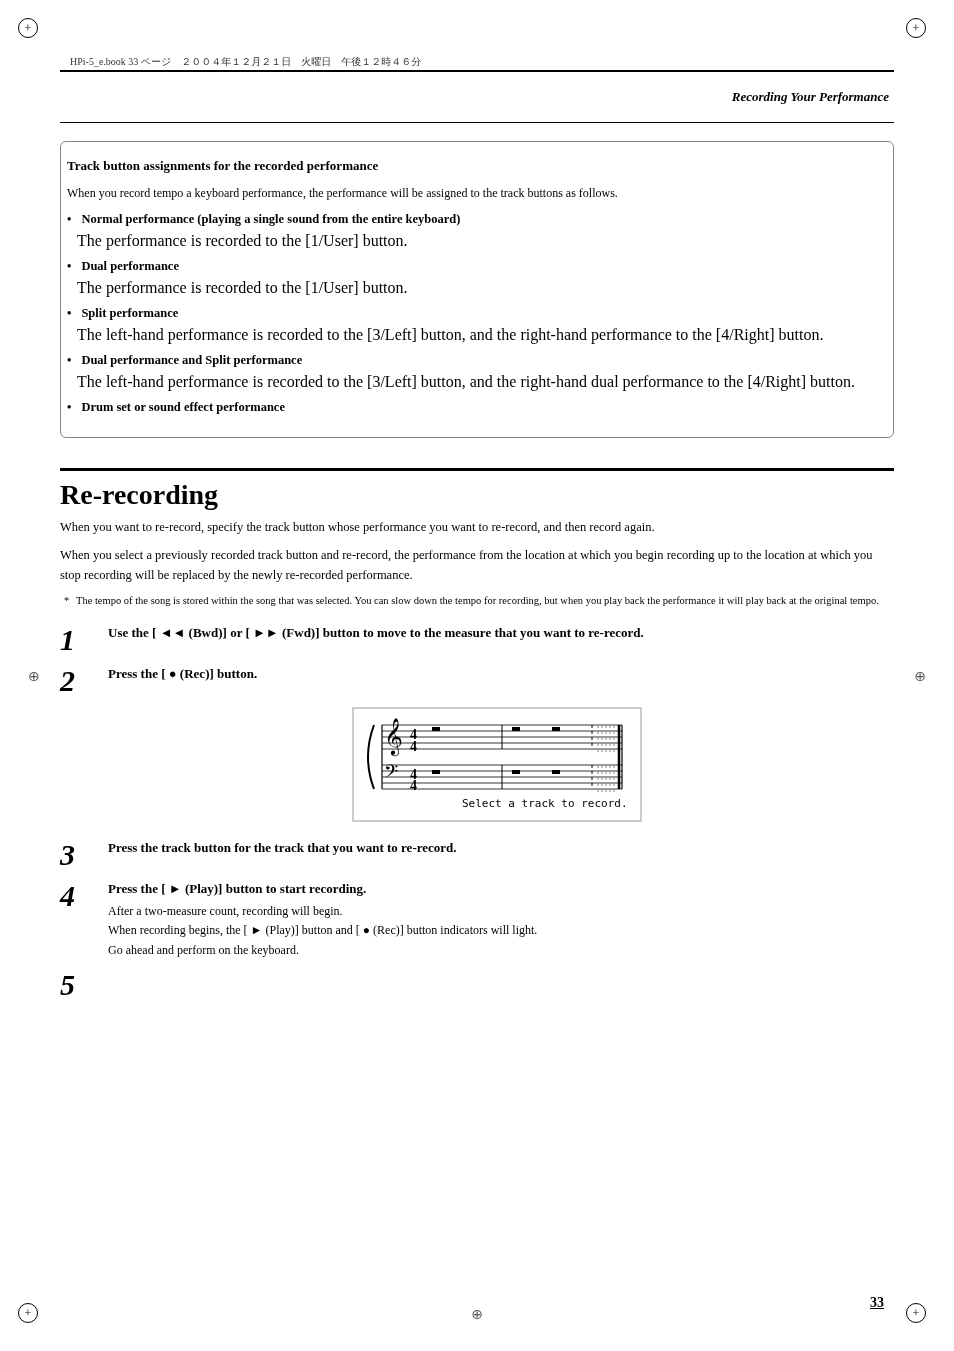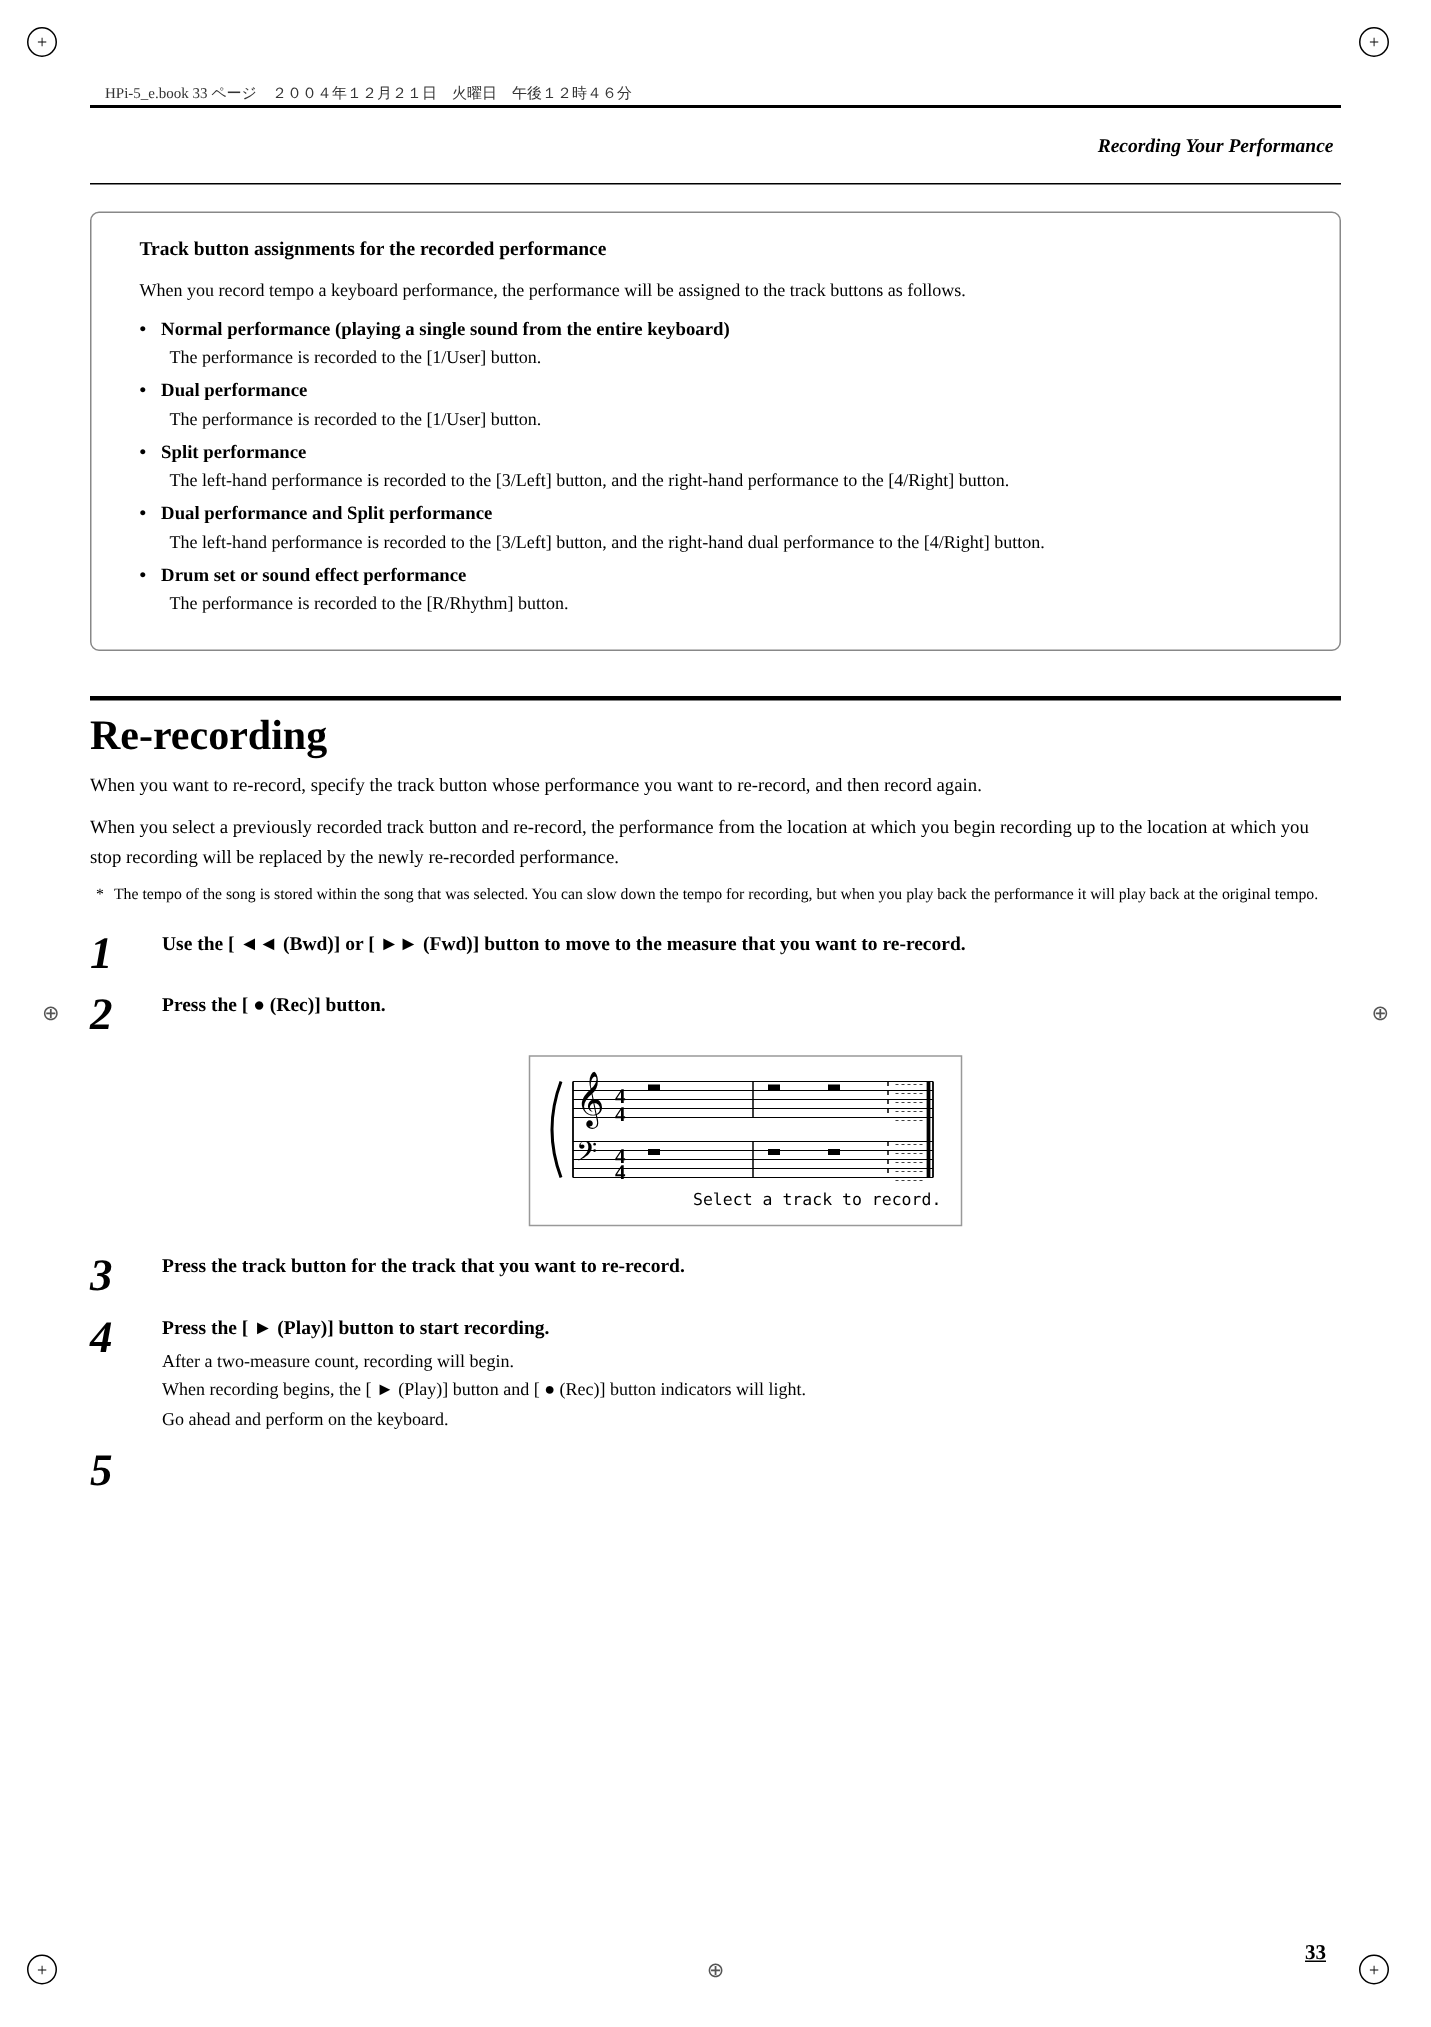--- a/index.html
+++ b/index.html
@@ -70,21 +70,21 @@
       font-weight: bold;
       font-style: italic;
       text-align: right;
       padding-right: 5px;
     }
 
     
     .info-box {
       border: 1.5px solid #888;
       border-radius: 6px;
-      padding: 16px 32px;
+      padding: 16px 6px;
       margin-top: 18px;
       margin-bottom: 30px;
     }
 
     .info-box-title {
       font-weight: bold;
       font-size: 13px;
       margin-bottom: 10px;
     }
 
@@ -106,22 +106,22 @@
       gap: 6px;
     }
 
     .bullet-dot {
       font-weight: bold;
       margin-right: 4px;
       flex-shrink: 0;
     }
 
     .bullet-item-desc {
-      font-size: 12px;
-      margin-left: 20px;
+      font-size: 16px;
+      margin-left: 10px;
       line-height: 1.5;
       margin-top: 2px;
     }
 
     
     .section-heading-line {
       border-top: 3px solid #000;
       margin-top: 10px;
       padding-top: 8px;
     }
@@ -304,21 +304,20 @@
         <span>Dual performance and Split performance</span>
       </div>
       <div class="bullet-item-desc">The left-hand performance is recorded to the [3/Left] button, and the right-hand dual performance to the [4/Right] button.</div>
     </div>
 
     <div class="bullet-item">
       <div class="bullet-item-title">
         <span class="bullet-dot">•</span>
         <span>Drum set or sound effect performance</span>
       </div>
-      <div class="bullet-item-desc">The performance is recorded to the [R/Rhythm] button.</div>
     </div>
   </div>
 
   <div class="section-heading-line">
     <div class="section-heading">Re-recording</div>
   </div>
 
   <div class="section-text">When you want to re-record, specify the track button whose performance you want to re-record, and then record again.</div>
   <div class="section-text">When you select a previously recorded track button and re-record, the performance from the location at which you begin recording up to the location at which you stop recording will be replaced by the newly re-recorded performance.</div>
 

